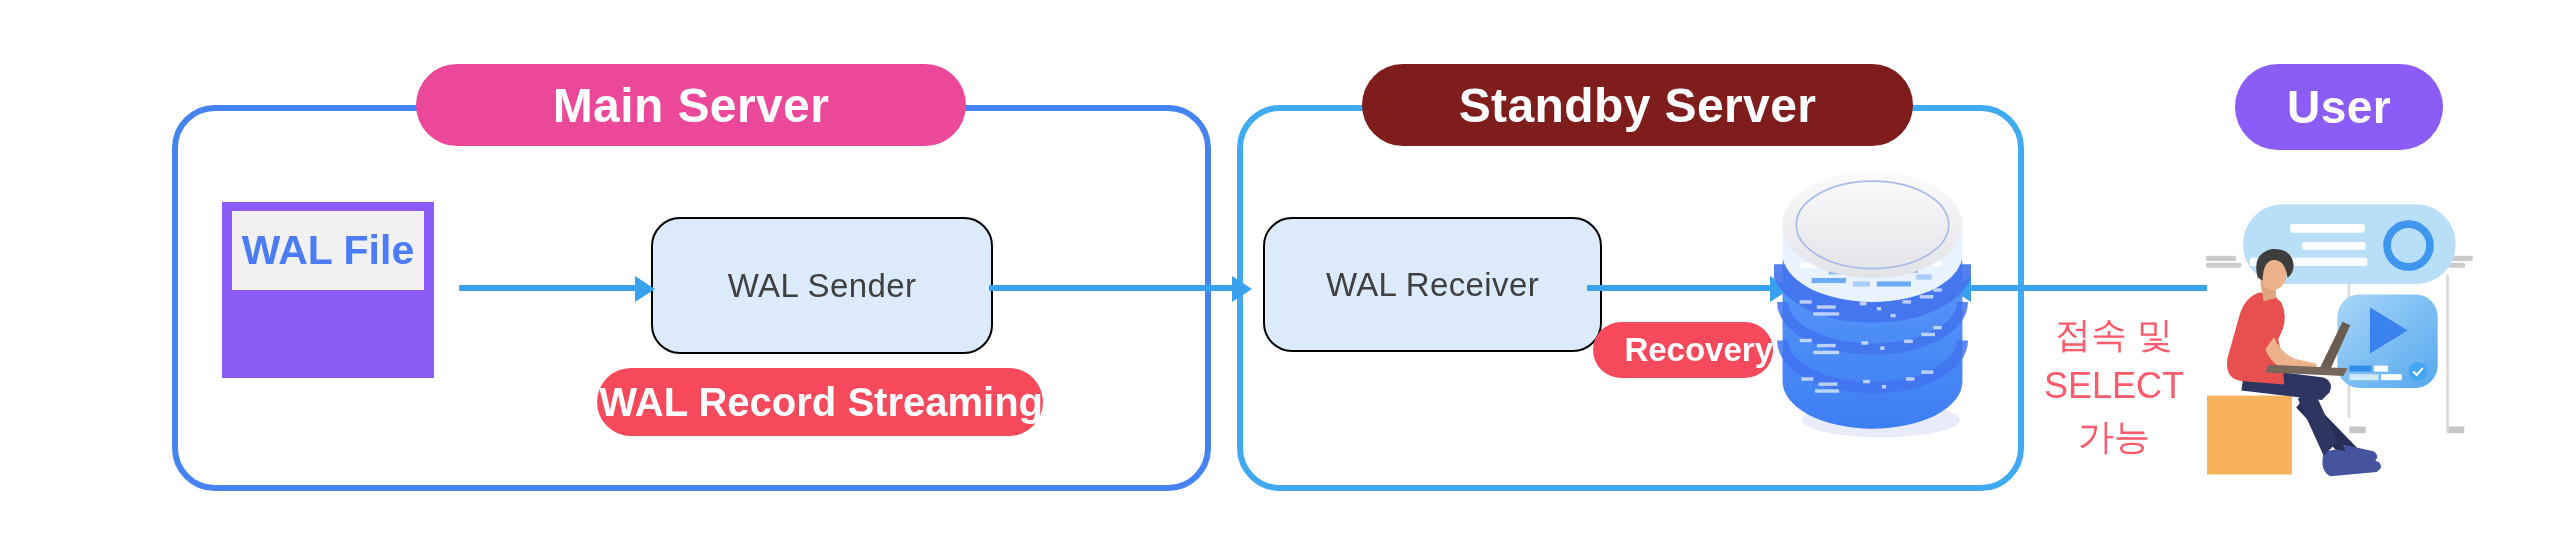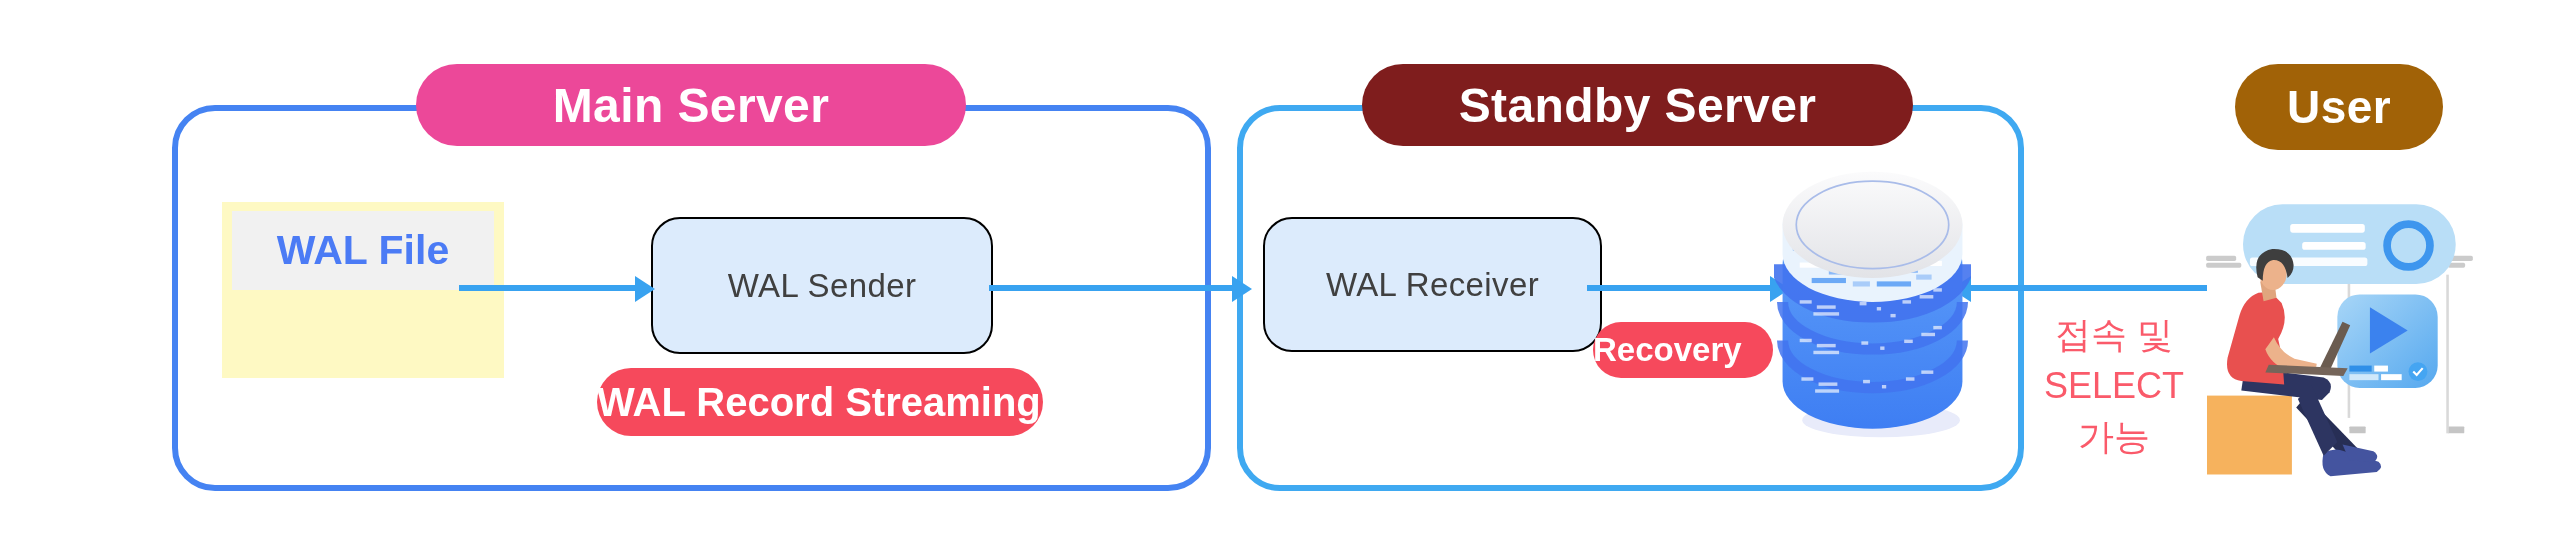--- a/index.html
+++ b/index.html
@@ -11,23 +11,23 @@
   .group-box{position:absolute;border-radius:43px;background:transparent;}
   .main-box{left:172px;top:105px;width:1027px;height:374px;border:6px solid #4583f2;}
   .standby-box{left:1237px;top:105px;width:775px;height:374px;border:6px solid #3fa9f1;}
   
   .pill{
     position:absolute;border-radius:45px;color:#ffffff;font-weight:bold;
     display:flex;align-items:center;justify-content:center;font-size:48px;letter-spacing:0.4px;
   }
   .pill-main{left:416px;top:64px;width:550px;height:82px;background:#ec4899;}
   .pill-standby{left:1362px;top:64px;width:551px;height:82px;background:#7f1d1d;}
-  .pill-user{left:2235px;top:64px;width:208px;height:86px;background:#a16207;border-radius:43px;font-size:46px;}
-  
-  .wal-file-card{position:absolute;left:222px;top:202px;width:254px;height:176px;background:#fef9c3;padding-left:28px;}
+  .pill-user{left:2235px;top:64px;width:208px;height:86px;background:#8b5cf6;border-radius:43px;font-size:46px;}
+  
+  .wal-file-card{position:absolute;left:222px;top:202px;width:212px;height:176px;background:#8b5cf6;}
   .wal-file-header{
     position:absolute;left:10.3px;top:8.6px;right:10.3px;height:79px;background:#f1f1f1;
     display:flex;align-items:center;justify-content:center;
     font-size:41px;font-weight:bold;color:#4b7bf5;
   }
   .wal-file-body{
     position:absolute;left:10.3px;top:88px;right:10.3px;bottom:10.3px;background:#ffffff;
     display:flex;align-items:center;justify-content:center;
     font-size:39px;color:#7a7a7a;
   }
@@ -35,21 +35,21 @@
   .process-box{
     position:absolute;background:#dcebfc;border:2px solid #000000;border-radius:29px;
     display:flex;align-items:center;justify-content:center;
     font-size:33px;color:#404040;letter-spacing:0.4px;
   }
   .wal-sender{left:651px;top:217px;width:338px;height:133px;}
   .wal-receiver{left:1252px;top:217px;width:335px;height:131px;margin-left:11px;}
   
   .badge{
     position:absolute;background:#f6495c;color:#ffffff;font-weight:bold;border-radius:39px;
-    display:flex;align-items:center;justify-content:flex-start;
+    display:flex;align-items:center;justify-content:flex-end;
   }
   .badge-streaming{left:597px;top:368px;width:446px;height:68px;font-size:40px;}
   .badge-recovery{left:1593px;top:322px;width:180px;height:56px;font-size:33px;}
   
   .arrow-line{position:absolute;height:6px;background:#38a2f0;top:285px;}
   .arrow-head-right{
     position:absolute;top:276px;width:0;height:0;
     border-top:13px solid transparent;border-bottom:13px solid transparent;border-left:20.6px solid #38a2f0;
   }
   .arrow-head-left{

